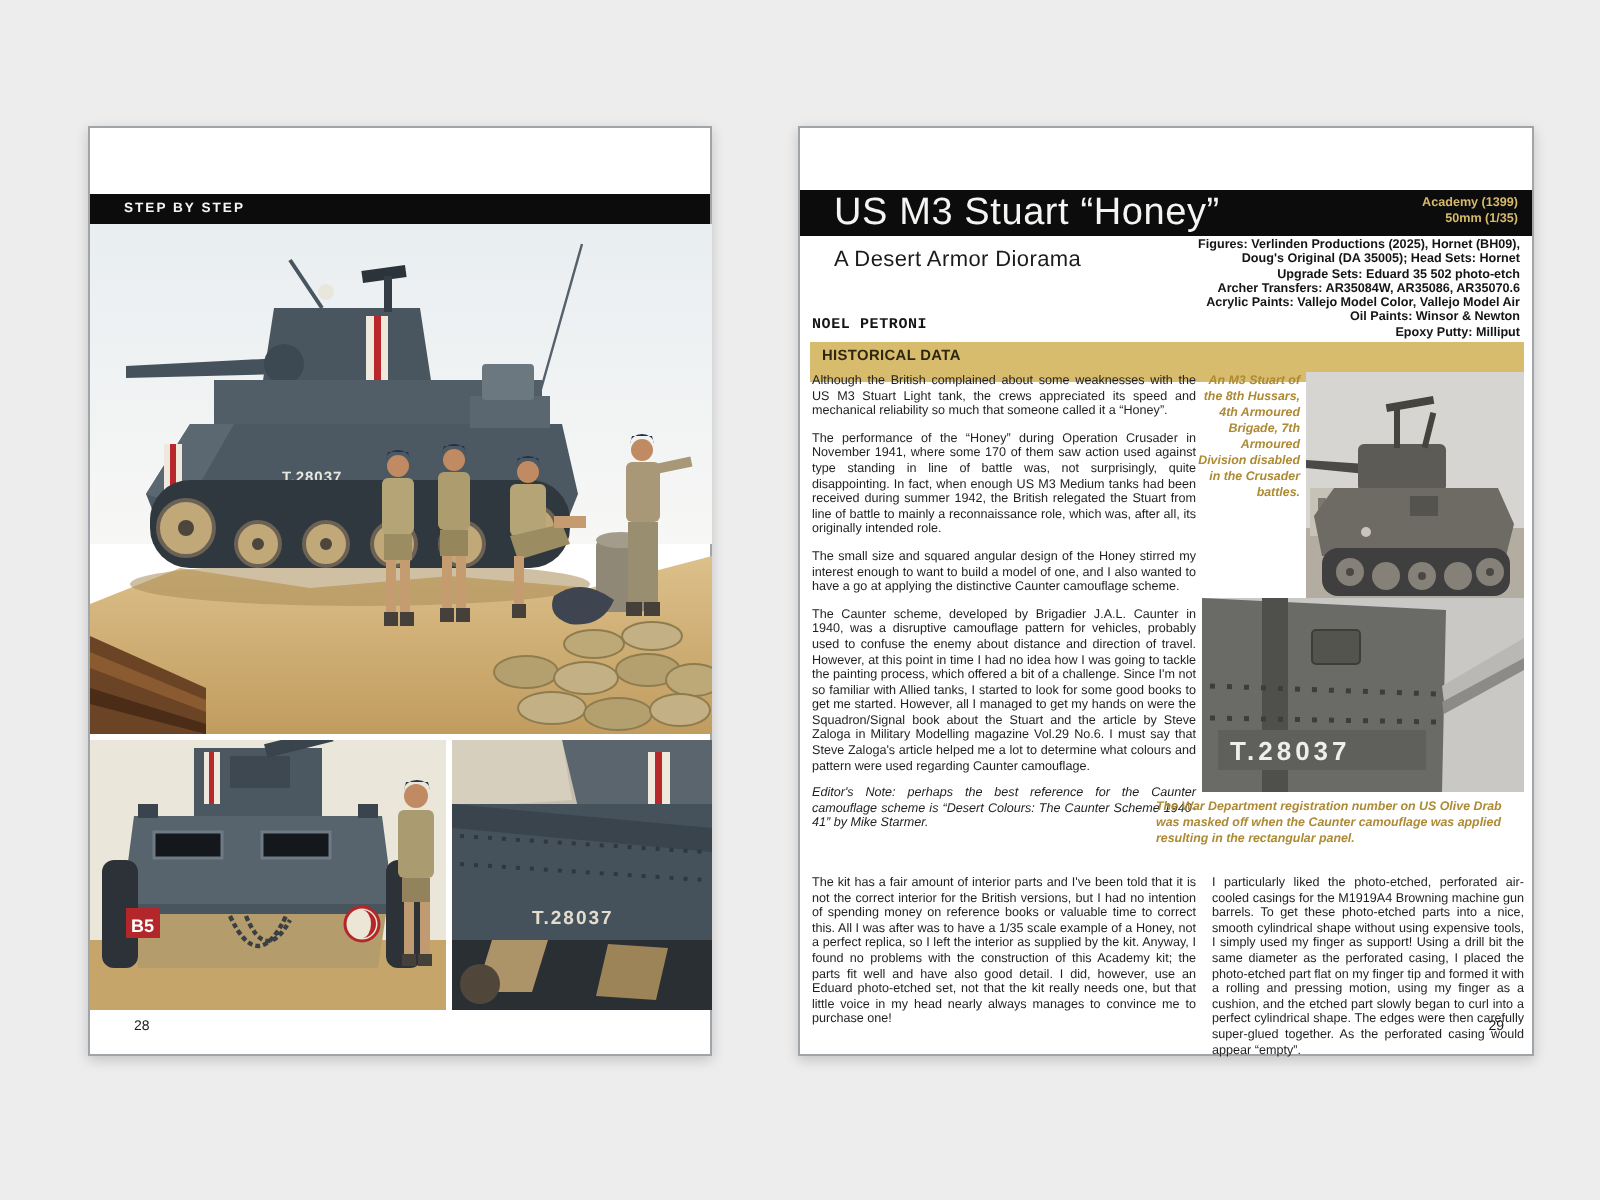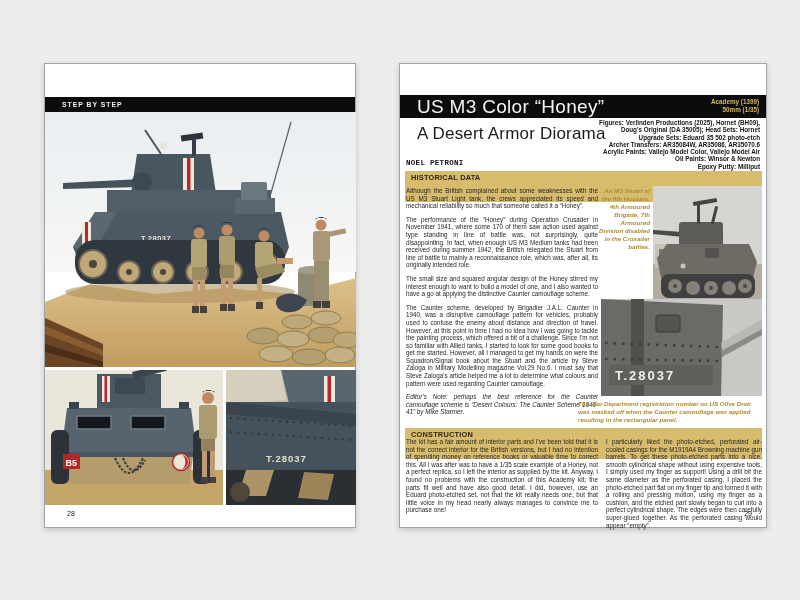--- a/index.html
+++ b/index.html
@@ -19,25 +19,25 @@
   .pagenum{position:absolute;font-size:7px;color:#1a1a1a;}
   .pn-left{left:22px;top:446px;}
   .pn-right{right:14px;top:446px;}
 
   
   .title-bar{position:absolute;left:0;top:31px;width:100%;height:23px;background:#0c0c0c;}
   .title{position:absolute;left:17px;top:0;height:23px;line-height:24px;color:#f4f4f2;
          font-size:19px;font-weight:400;letter-spacing:.3px;white-space:nowrap;}
   .kit-info{position:absolute;right:7px;top:3px;text-align:right;color:#d6b96a;
             font-size:6.3px;font-weight:bold;line-height:8px;}
-  .subtitle{position:absolute;left:17px;top:60px;font-size:17px;color:#1b1b1b;letter-spacing:.2px;}
+  .subtitle{position:absolute;left:17px;top:60px;font-size:11px;color:#1b1b1b;letter-spacing:.2px;}
   .credits{position:absolute;right:6px;top:55px;text-align:right;font-size:6.3px;
            font-weight:bold;line-height:7.3px;color:#141414;}
   .author{position:absolute;left:6px;top:95px;font-size:7.5px;font-weight:bold;color:#141414;letter-spacing:.3px;font-family:Liberation Mono, monospace;}
-  .section-bar{position:absolute;left:5px;width:357px;height:31px;background:#d8bc6d;
+  .section-bar{position:absolute;left:5px;width:357px;height:20px;background:#d8bc6d;
                color:#2e2610;font-size:7.4px;font-weight:bold;line-height:13px;
                padding-left:6px;box-sizing:border-box;letter-spacing:.2px;}
   .bar-hist{top:107px;}
   .bar-constr{top:364px;}
   .bodytext{font-size:6.3px;line-height:7.6px;text-align:justify;color:#1f1f1f;}
   .bodytext p{margin:0 0 6px 0;}
   .hist-col{position:absolute;left:6px;top:123px;width:192px;}
   .editors-note{font-style:italic;}
   .caption1{position:absolute;left:196px;top:123px;width:54px;text-align:right;
             font-size:6.2px;line-height:8px;font-style:italic;font-weight:bold;color:#ad8a33;}
@@ -217,21 +217,21 @@
       <polygon points="78,102 108,104 102,130 72,128" fill="#9c8458"></polygon>
       <circle cx="14" cy="122" r="10" fill="#50463a"></circle>
     </svg>
 
     <div class="pagenum pn-left">28</div>
   </div>
 
   <div class="page page-right">
 
     <div class="title-bar">
-      <span class="title">US M3 Color “Honey”</span>
+      <span class="title">US M3 Stuart “Honey”</span>
       <div class="kit-info">
         <div>Academy (1399)</div>
         <div>50mm (1/35)</div>
       </div>
     </div>
 
     <div class="subtitle">A Desert Armor Diorama</div>
 
     <div class="credits">
       <div>Figures: Verlinden Productions (2025), Hornet (BH09),</div>
@@ -290,21 +290,20 @@
       <line x1="4" y1="44" x2="118" y2="48" stroke="#3d3d3a" stroke-width="2.5" stroke-dasharray="2.5,6"></line>
       <line x1="4" y1="60" x2="118" y2="62" stroke="#3d3d3a" stroke-width="2.5" stroke-dasharray="2.5,6"></line>
       <polygon points="120,44 161,20 161,30 121,52" fill="#b9b8b4"></polygon>
       <polygon points="120,52 161,30 161,36 121,58" fill="#8c8b87"></polygon>
       <rect x="8" y="66" width="104" height="20" fill="#5f5f5c"></rect>
       <text x="14" y="81" font-size="13" font-weight="bold" fill="#efeeea" letter-spacing="2" font-family="Liberation Sans, sans-serif">T.28037</text>
     </svg>
 
     <div class="caption2">The War Department registration number on US Olive Drab was masked off when the Caunter camouflage was applied resulting in the rectangular panel.</div>
 
-    <div class="section-bar bar-constr">CONSTRUCTION</div>
 
     <div class="constr-col1 bodytext">
       <p>The kit has a fair amount of interior parts and I've been told that it is not the correct interior for the British versions, but I had no intention of spending money on reference books or valuable time to correct this. All I was after was to have a 1/35 scale example of a Honey, not a perfect replica, so I left the interior as supplied by the kit. Anyway, I found no problems with the construction of this Academy kit; the parts fit well and have also good detail. I did, however, use an Eduard photo-etched set, not that the kit really needs one, but that little voice in my head nearly always manages to convince me to purchase one!</p>
     </div>
     <div class="constr-col2 bodytext">
       <p>I particularly liked the photo-etched, perforated air-cooled casings for the M1919A4 Browning machine gun barrels. To get these photo-etched parts into a nice, smooth cylindrical shape without using expensive tools, I simply used my finger as support! Using a drill bit the same diameter as the perforated casing, I placed the photo-etched part flat on my finger tip and formed it with a rolling and pressing motion, using my finger as a cushion, and the etched part slowly began to curl into a perfect cylindrical shape. The edges were then carefully super-glued together. As the perforated casing would appear “empty”.</p>
     </div>
 
     <div class="pagenum pn-right">29</div>
   </div>

